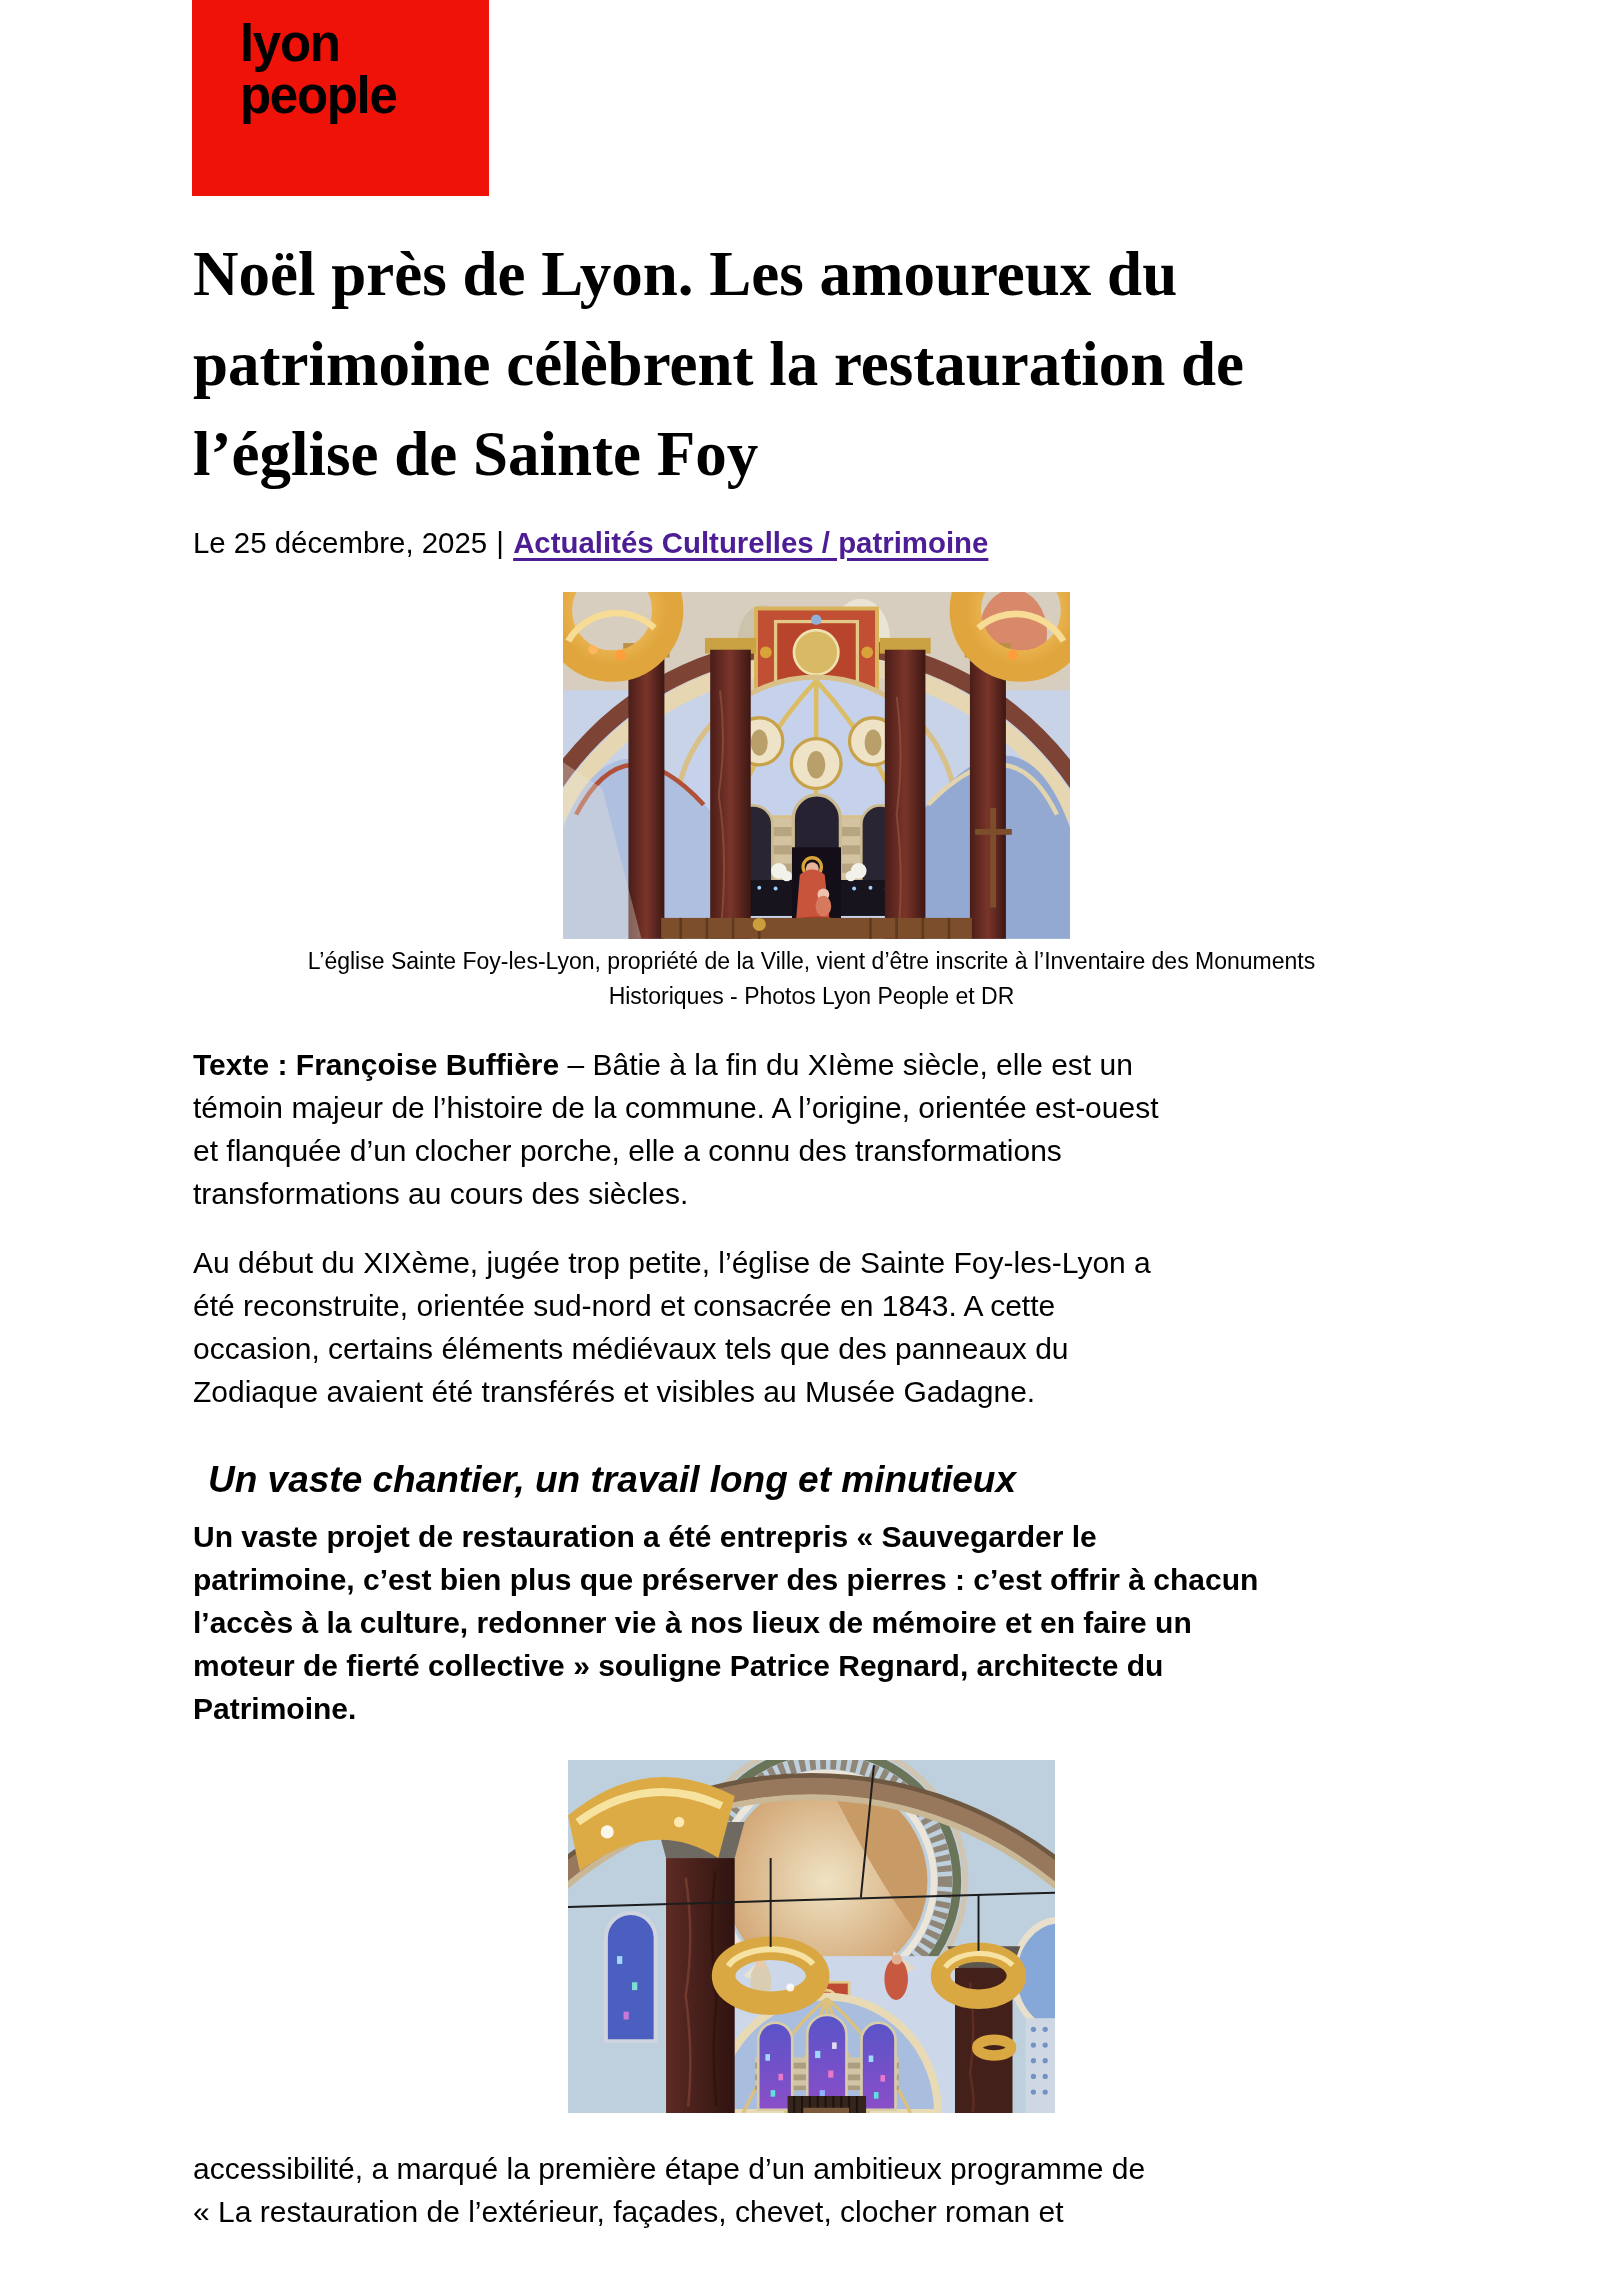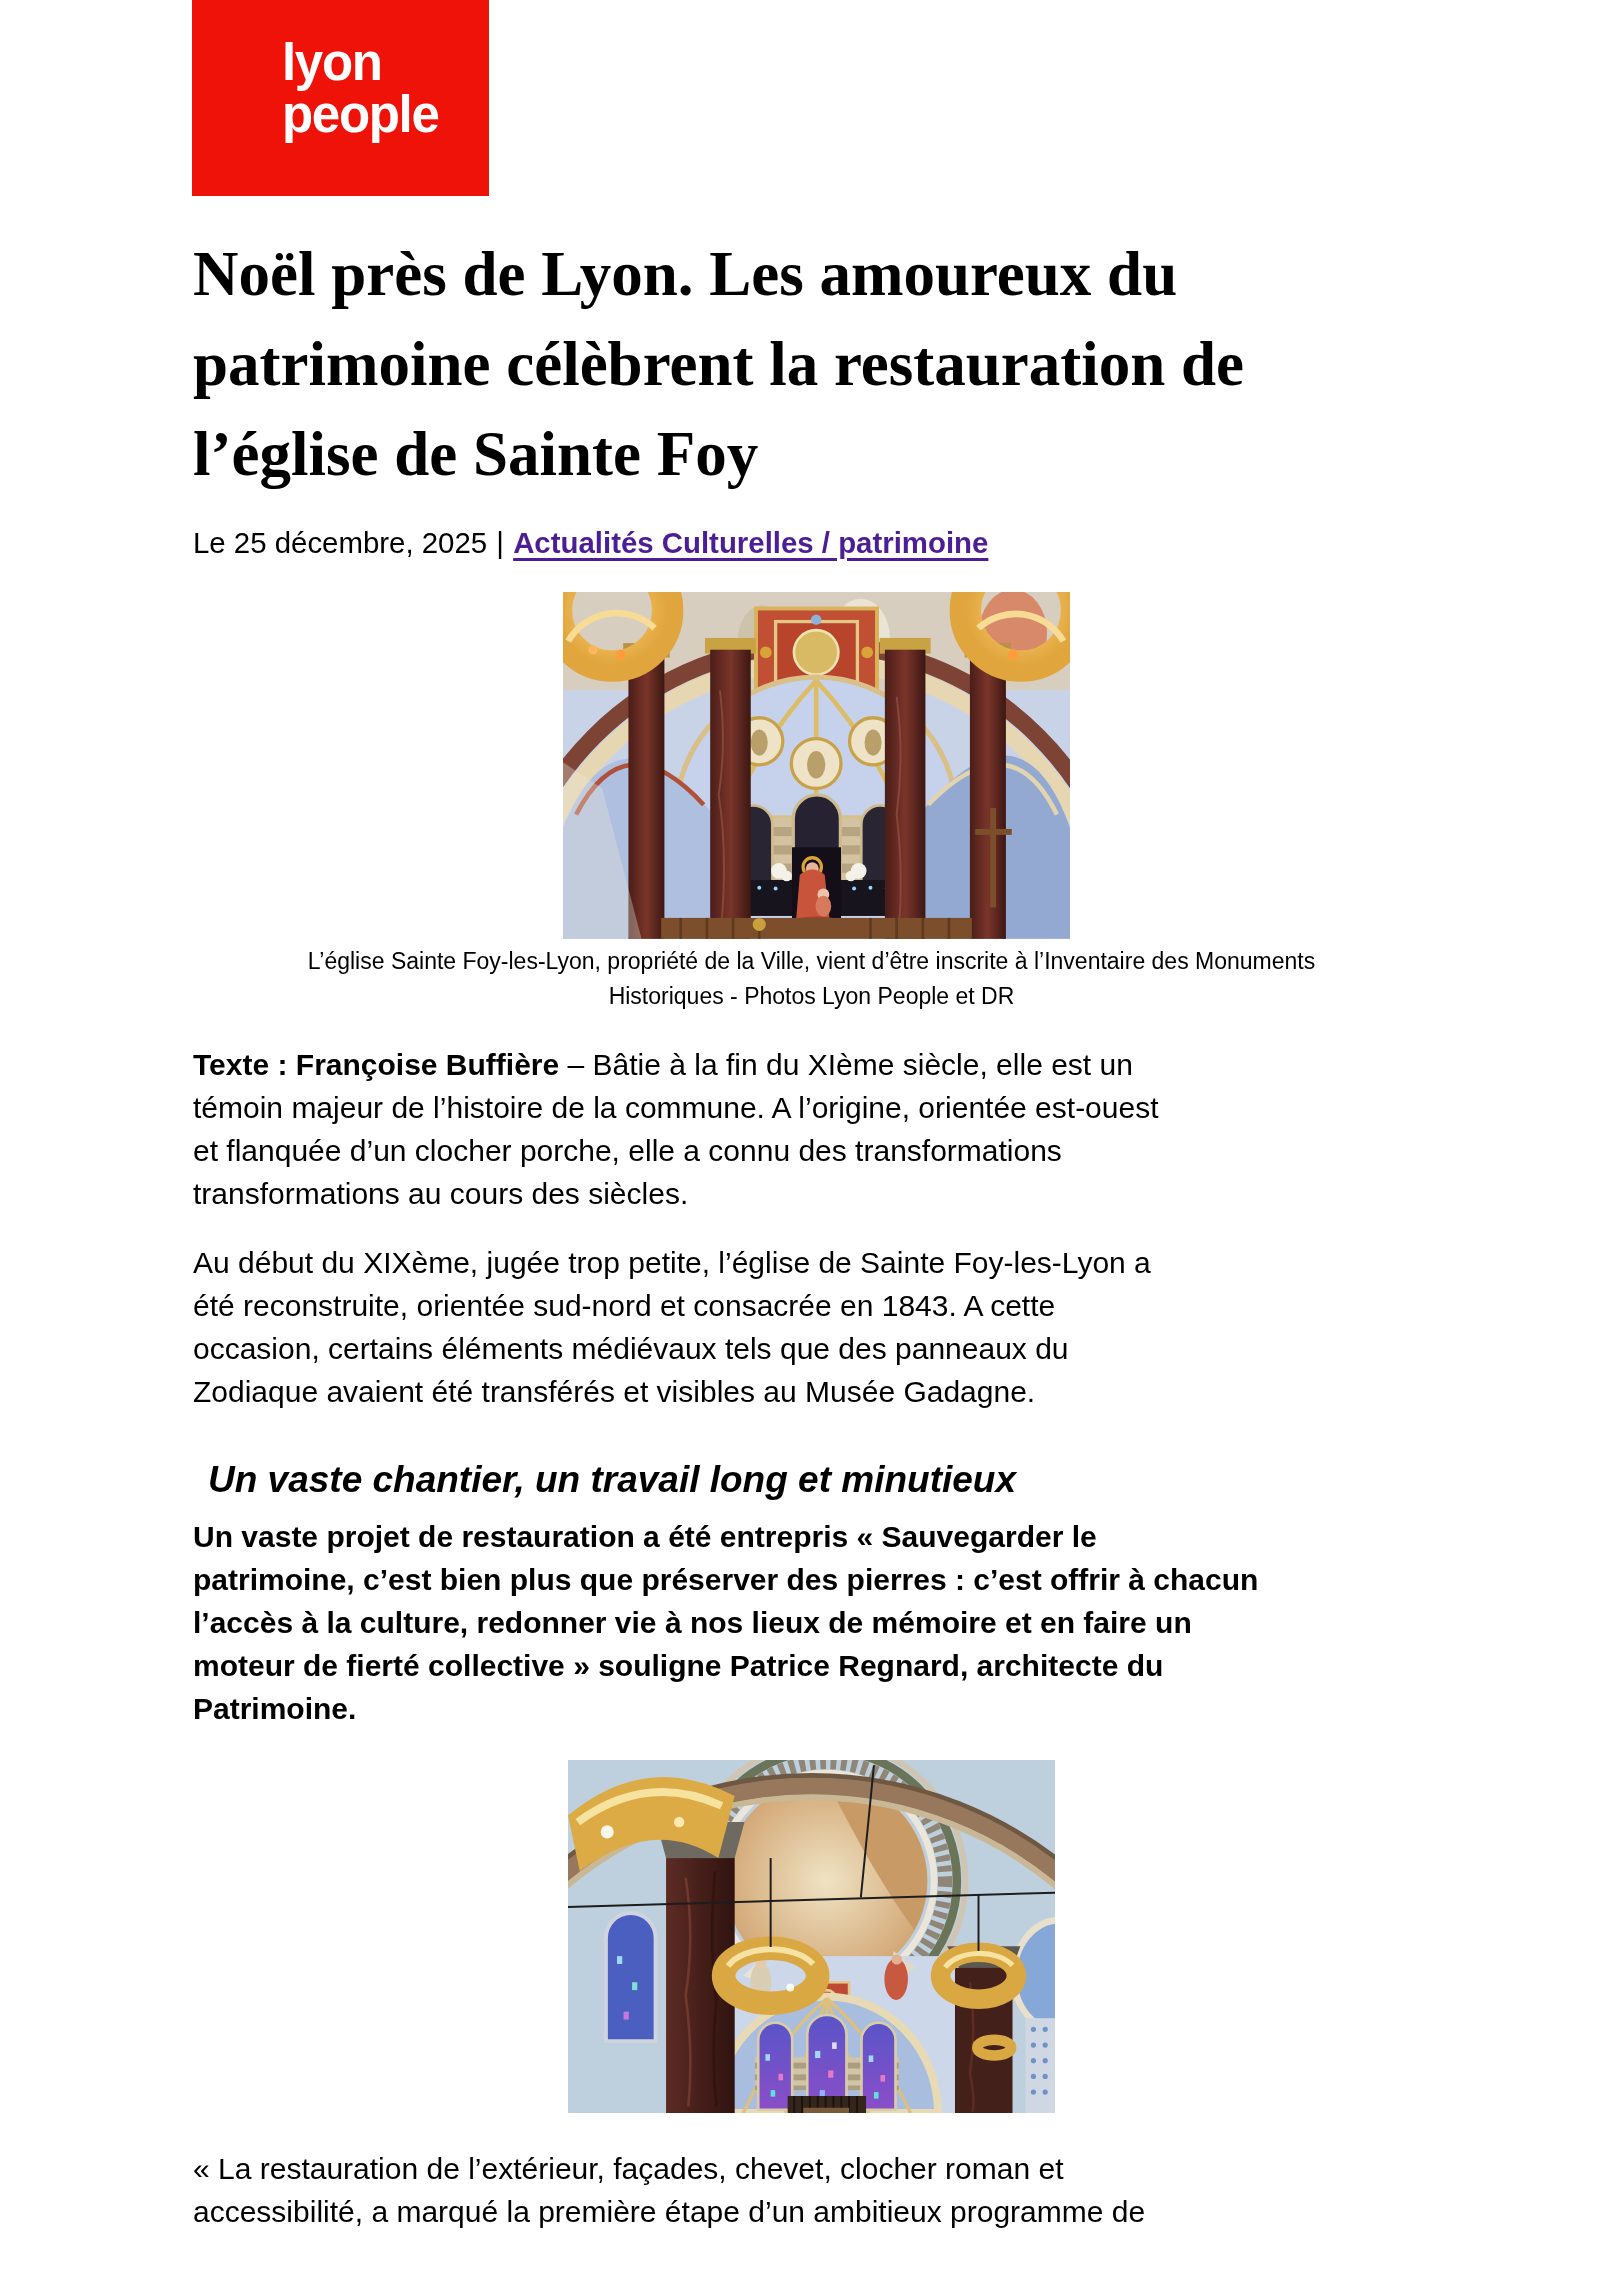--- a/index.html
+++ b/index.html
@@ -1,21 +1,21 @@
 <!DOCTYPE html>
 <html lang="fr" style="font-size:10.5px"><head>
 <meta charset="utf-8">
 <style>
   html,body{margin:0;padding:0;background:#ffffff;}
   .page{position:relative;width:1623px;height:2295px;background:#ffffff;overflow:hidden;
         font-family:"Liberation Sans",sans-serif;color:#000000;}
   
   .logo{position:absolute;left:192px;top:0;width:297px;height:196px;background:#ee1209;cursor:pointer;}
-  .logo-inner{padding:37px 0 0 48px;font-weight:bold;font-size:51px;line-height:52px;
-              color:#ffffff;letter-spacing:-1.3px;margin-left:42px;}
+  .logo-inner{padding:18px 0 0 48px;font-weight:bold;font-size:51px;line-height:52px;
+              color:#000000;letter-spacing:-1.3px;}
   
   .title{position:absolute;left:193px;top:229px;width:1263px;
          font-family:"Liberation Serif",serif;font-weight:bold;font-size:63px;line-height:90px;margin:0;}
   .title .line{white-space:nowrap;}
   
   .meta{position:absolute;left:193px;top:522px;width:1263px;font-size:29.4px;line-height:41px;white-space:nowrap;}
   .meta .sep{margin:0 9.2px;}
   .meta a{color:#4c1d95;font-weight:bold;text-decoration:underline;
           text-decoration-thickness:3.3px;text-underline-offset:5.2px;cursor:pointer;}
   
@@ -336,18 +336,18 @@
         <line x1="310" y1="150" x2="310" y2="286"></line>
         <line x1="628" y1="205" x2="628" y2="292"></line>
         <line x1="0" y1="225" x2="745" y2="203"></line>
         <line x1="468" y1="8" x2="448" y2="210"></line>
       </g>
       <rect x="360" y="532" width="70" height="8" fill="#7a5a3a"></rect>
     </svg>
   </div>
 
   <div class="body-par p4">
+    <div class="line">accessibilité, a marqué la première étape d’un ambitieux programme de</div>
     <div class="line">« La restauration de l’extérieur, façades, chevet, clocher roman et</div>
-    <div class="line">accessibilité, a marqué la première étape d’un ambitieux programme de</div>
   </div>
 
 </div>
 
 
 </body></html>

